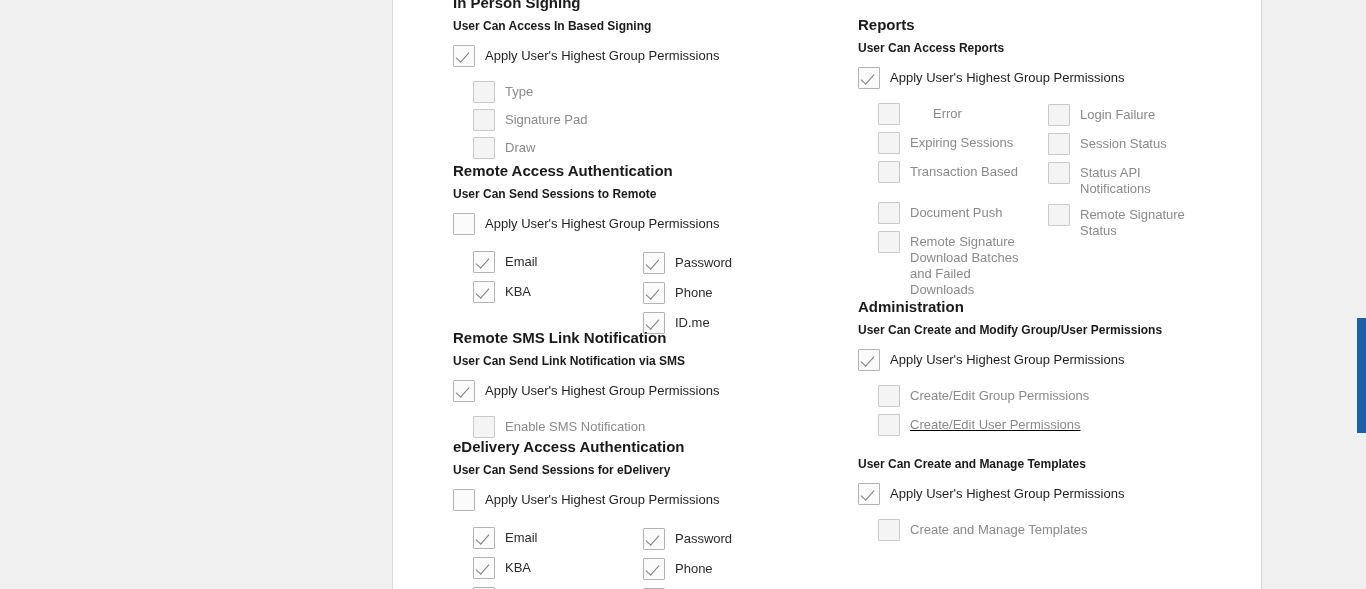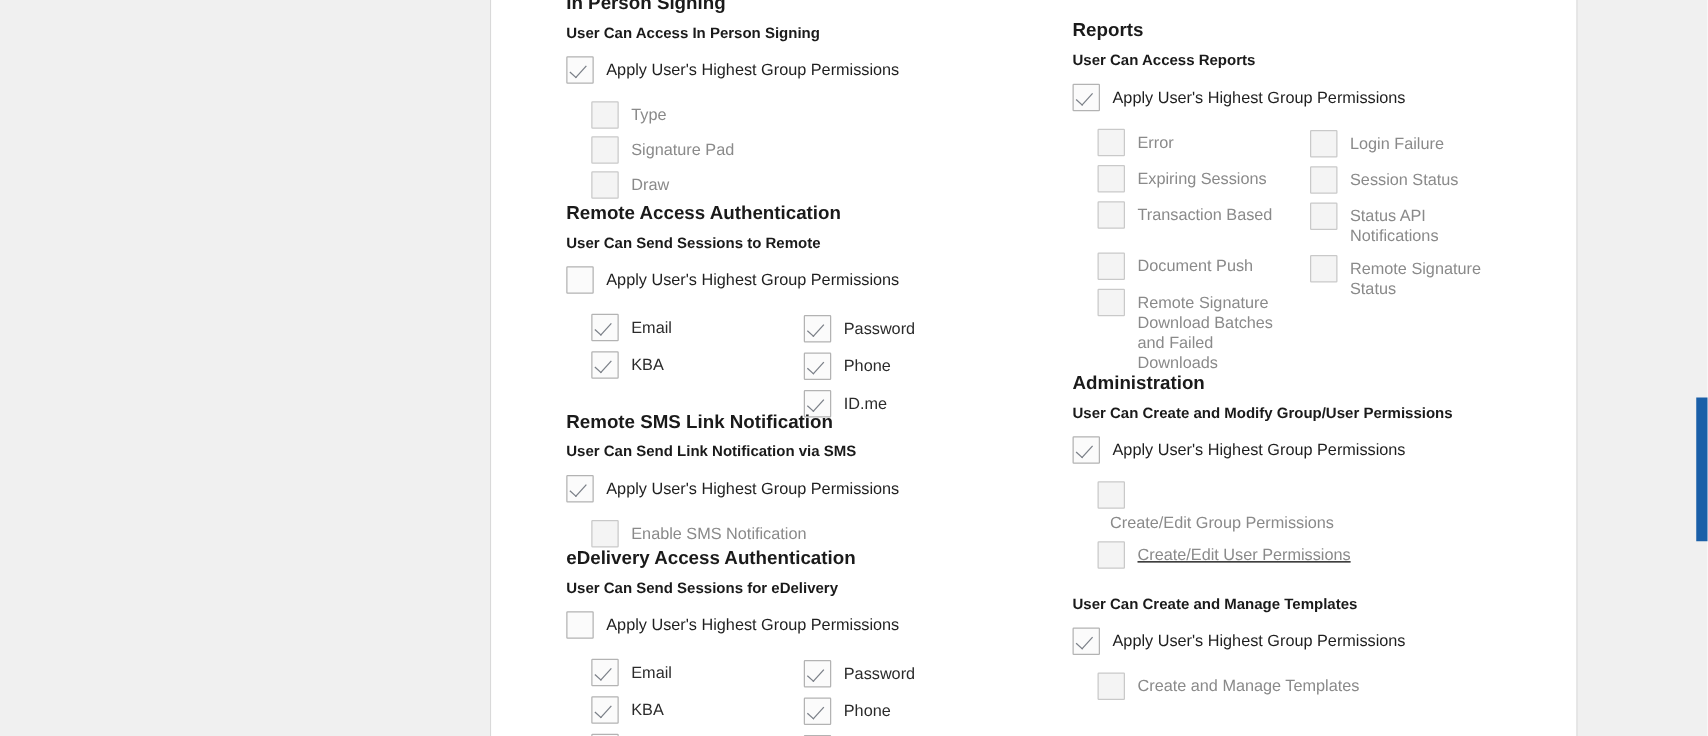--- a/index.html
+++ b/index.html
@@ -144,21 +144,21 @@
   <div class="gutter-right">
     <div class="scroll-thumb"></div>
   </div>
   <div class="content-panel"></div>
 
   <div class="col col-left">
 
     <div style="position:absolute; left:0; top:-6px; width:390px;">
       <h2 class="section">In Person Signing</h2>
       <div class="sp-6"></div>
-      <p class="subhead">User Can Access In Person Signing</p>
+      <p class="subhead">User Can Access In Based Signing</p>
       <div class="sp-8"></div>
       <div class="row apply-row">
         <span class="cb checked"></span>
         <span class="lbl strong">Apply User's Highest Group Permissions</span>
       </div>
       <div class="sp-12"></div>
       <div class="indent">
         <div class="row" style="margin-top:2px;">
           <span class="cb disabled"></span>
           <span class="lbl dim">Type</span>
@@ -281,21 +281,21 @@
       <div class="sp-6"></div>
       <p class="subhead">User Can Access Reports</p>
       <div class="sp-8"></div>
       <div class="row apply-row">
         <span class="cb checked"></span>
         <span class="lbl strong">Apply User's Highest Group Permissions</span>
       </div>
       <div class="sp-12"></div>
       <div class="grid2 indent">
         <div style="width:170px;">
-          <div class="row" style="margin-top:2px;">
+          <div class="row" style="margin-top:2px;gap:23px;">
             <span class="cb disabled"></span>
             <span class="lbl dim">Error</span>
           </div>
           <div class="row" style="margin-top:7px;">
             <span class="cb disabled"></span>
             <span class="lbl dim">Expiring Sessions</span>
           </div>
           <div class="row" style="margin-top:7px;">
             <span class="cb disabled"></span>
             <span class="lbl dim">Transaction Based</span>
@@ -334,21 +334,21 @@
       <h2 class="section">Administration</h2>
       <div class="sp-6"></div>
       <p class="subhead">User Can Create and Modify Group/User Permissions</p>
       <div class="sp-8"></div>
       <div class="row apply-row">
         <span class="cb checked"></span>
         <span class="lbl strong">Apply User's Highest Group Permissions</span>
       </div>
       <div class="sp-12"></div>
       <div class="indent">
-        <div class="row" style="margin-top:2px;flex-direction:column;">
+        <div class="row" style="margin-top:2px;">
           <span class="cb disabled"></span>
           <span class="lbl dim">Create/Edit Group Permissions</span>
         </div>
         <div class="row" style="margin-top:7px;text-decoration:underline;">
           <span class="cb disabled"></span>
           <span class="lbl dim">Create/Edit User Permissions</span>
         </div>
       </div>
       <div class="sp-20"></div>
       <p class="subhead">User Can Create and Manage Templates</p>

